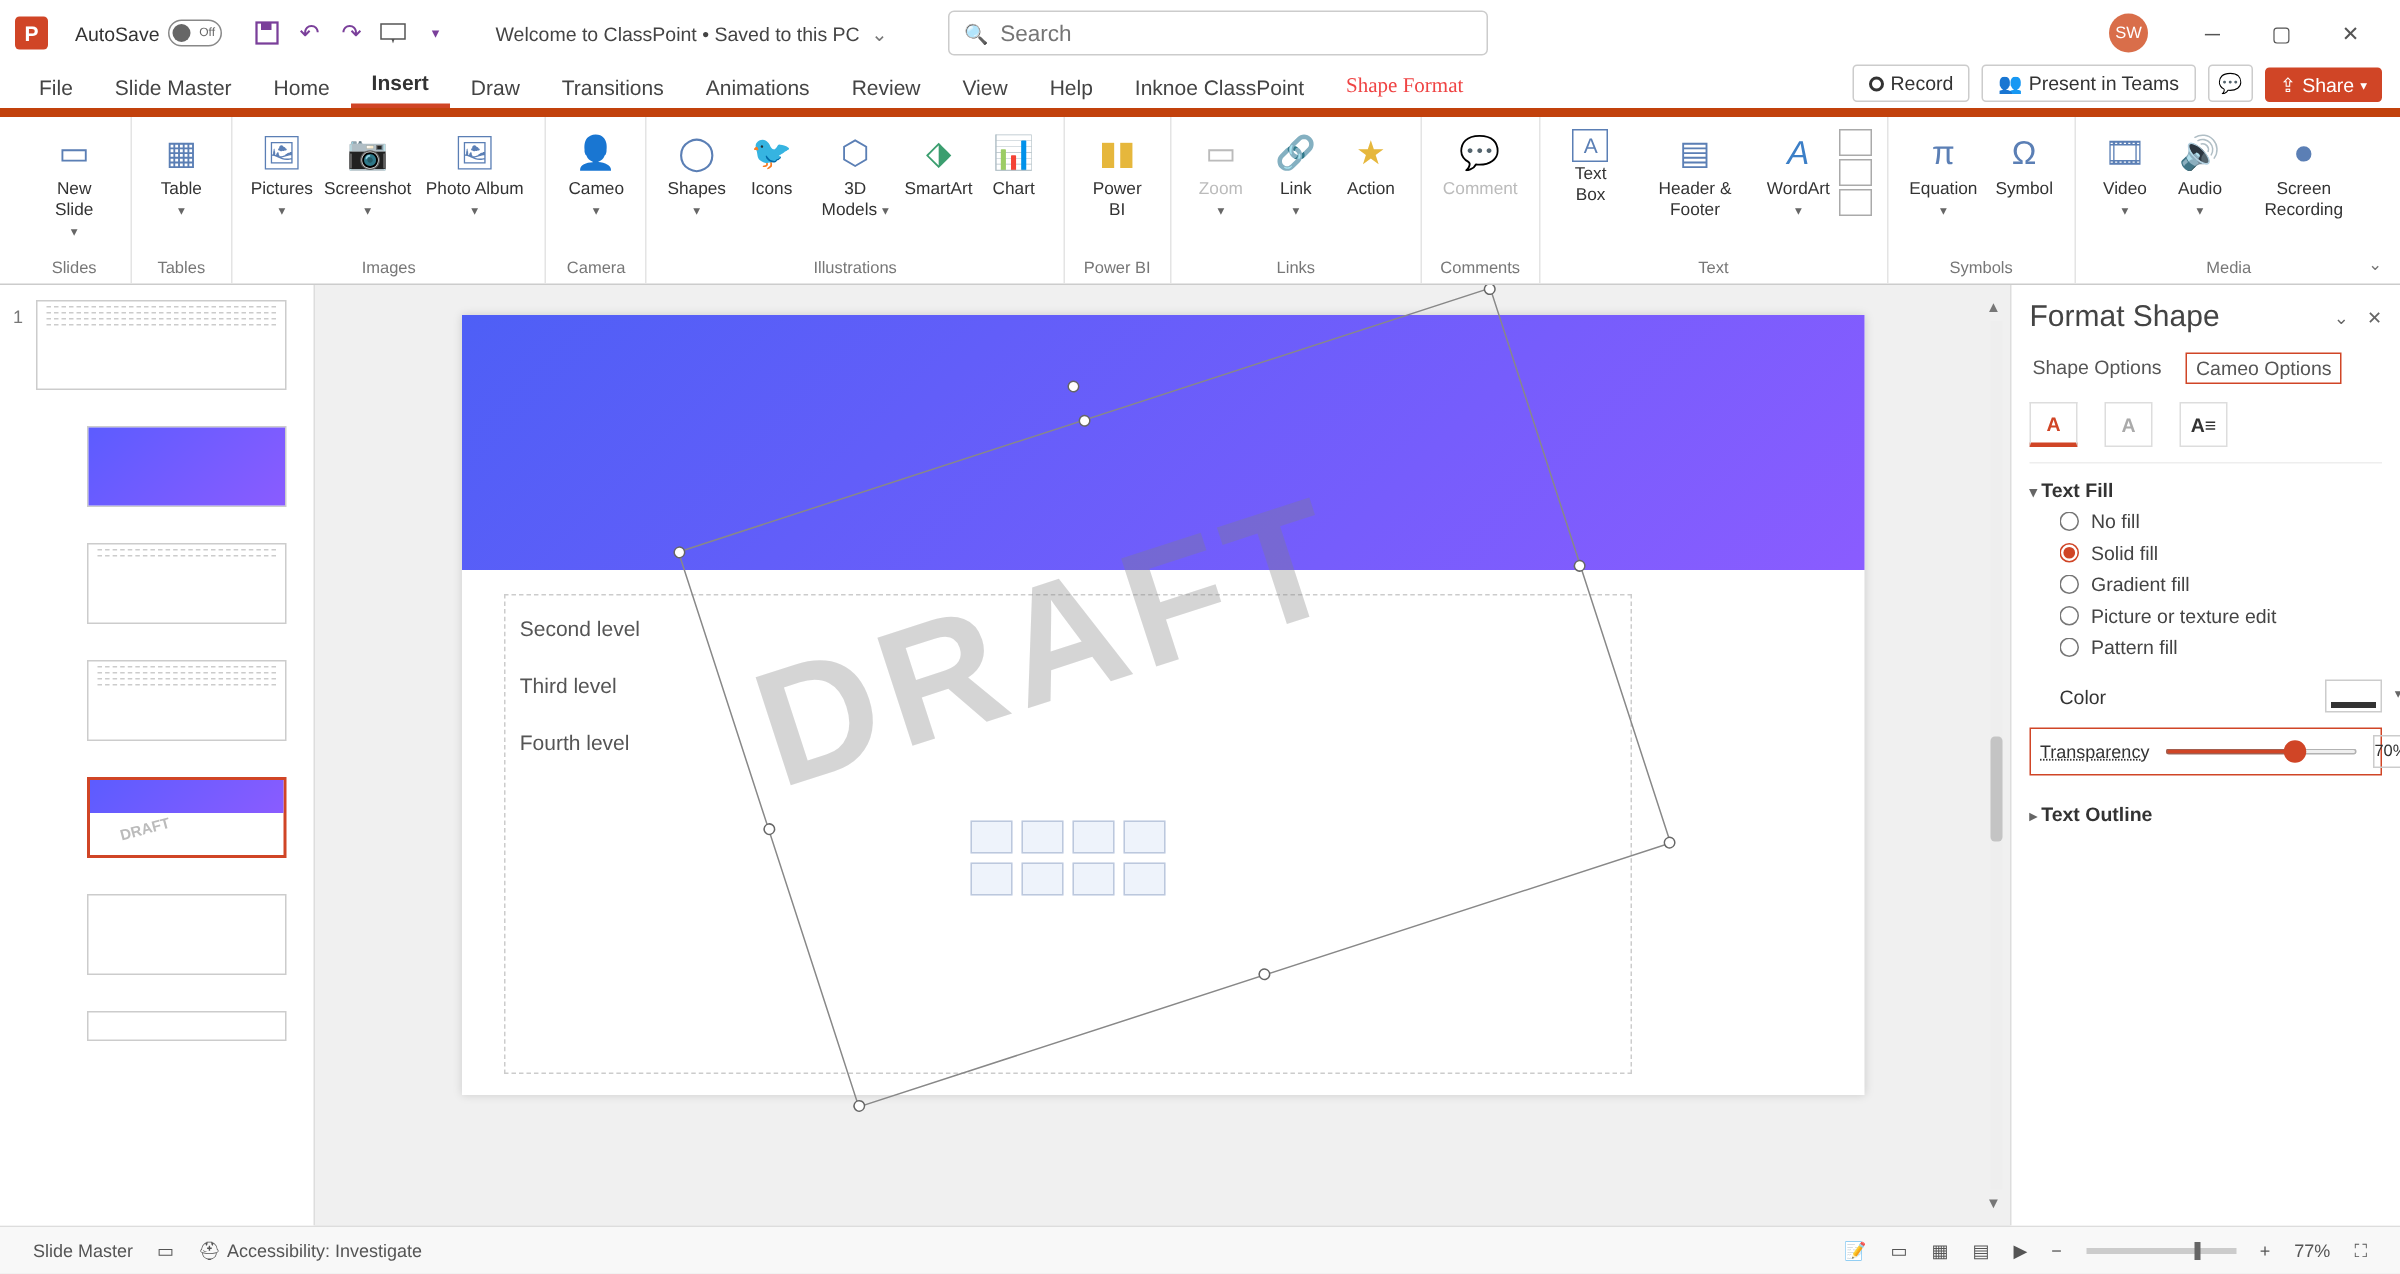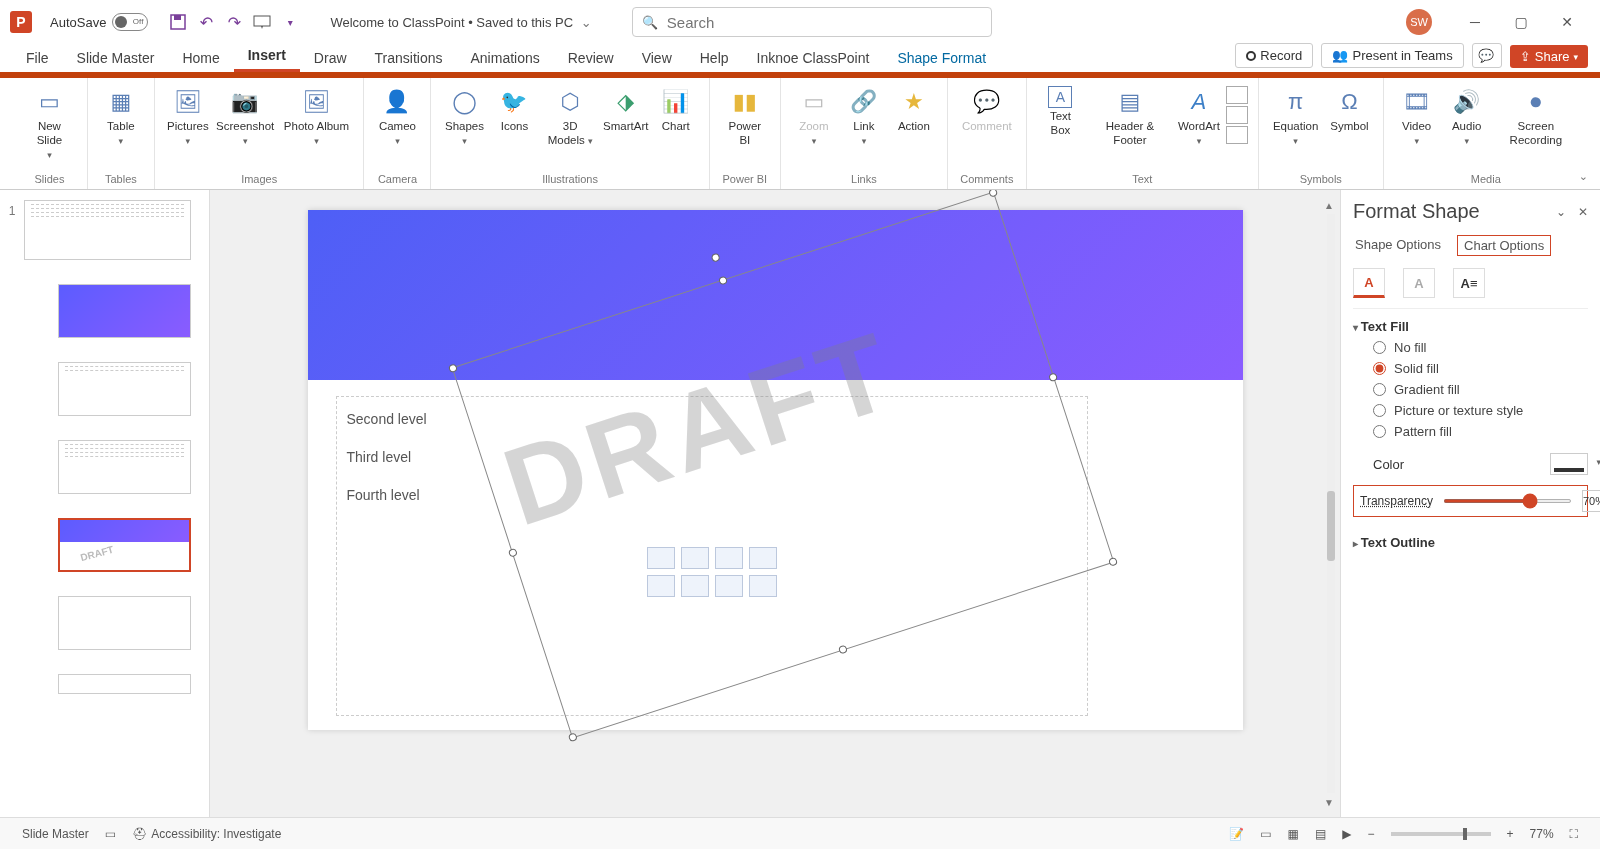--- a/index.html
+++ b/index.html
@@ -16,21 +16,21 @@
 .doc-title .dd { color: #777; margin-left: 4px; }
 .searchbox { flex: 0 0 360px; height: 30px; border: 1px solid #ccc; border-radius: 4px; margin-left: 40px; display: flex; align-items: center; padding: 0 10px; background: #fff; }
 .spacer { flex: 1; }
 .user-badge { width: 26px; height: 26px; background: #D96E4A; border-radius: 50%; color: #fff; font-size: 11px; display: flex; align-items: center; justify-content: center; margin-right: 20px; }
 .winctl { width: 46px; height: 100%; display: flex; align-items: center; justify-content: center; font-size: 14px; color: #555; cursor: pointer; }
 
 
 .menutabs { height: 34px; background: #fff; display: flex; align-items: flex-end; padding: 0 12px; border-bottom: 6px solid #c2410c; }
 .menutab { padding: 6px 14px; font-size: 14px; color: #444; cursor: pointer; }
 .menutab.active { font-weight: 600; color: #333; border-bottom: 3px solid #D04526; }
-.menutab.ctx { color: #0369a1; }
+.menutab.ctx { color: #ef4444; font-family: Liberation Serif, serif; }
 .menutabs .spacer { flex: 1; }
 .right-btn { display: flex; align-items: center; gap: 4px; padding: 4px 10px; border: 1px solid #ccc; border-radius: 3px; margin-left: 8px; font-size: 13px; cursor: pointer; background: #fff; margin-bottom: 4px; }
 .share-btn { background: #D04526; color: #fff; border: none; }
 .rec-dot { width: 10px; height: 10px; border: 2px solid #333; border-radius: 50%; }
 
 
 .ribbon { height: 112px; background: #fff; display: flex; border-bottom: 1px solid #ccc; padding: 0 12px; position: relative; }
 .rgroup { display: flex; flex-direction: column; height: 100%; border-right: 1px solid #e4e4e4; padding: 4px 8px 0 8px; }
 .rbuttons { display: flex; flex: 1; align-items: flex-start; }
 .rgrouplabel { text-align: center; font-size: 11px; color: #777; padding: 2px 0 4px; }
@@ -417,21 +417,21 @@
 
   <div class="fpane">
     <div class="fpane-title">
       <span>Format Shape</span>
       <div class="spacer"></div>
       <span class="ctl">⌄</span>
       <span class="ctl">✕</span>
     </div>
     <div class="fpane-tabs">
       <div class="fpane-tab">Shape Options</div>
-      <div class="fpane-tab hl active">Chart Options</div>
+      <div class="fpane-tab hl active">Cameo Options</div>
     </div>
     <div class="fpane-icons">
       <div class="ficon sel">A</div>
       <div class="ficon" style="color:#aaa;">A</div>
       <div class="ficon">A≡</div>
     </div>
     <hr style="border:none;border-top:1px solid #eee;">
     <div class="section-head">Text Fill</div>
     <div class="radios">
       <label>
@@ -441,21 +441,21 @@
       <label>
           <input type="radio" name="tf" checked="" style="">
           <span>Solid fill</span>
         </label>
       <label>
           <input type="radio" name="tf" style="">
           <span>Gradient fill</span>
         </label>
       <label>
           <input type="radio" name="tf" style="">
-          <span>Picture or texture style</span>
+          <span>Picture or texture edit</span>
         </label>
       <label>
           <input type="radio" name="tf" style="">
           <span>Pattern fill</span>
         </label>
     </div>
     <div class="color-row">
       <span>Color</span>
       <div class="color-btn">
           <span style="position:absolute;right:-14px;top:3px;font-size:9px;color:#666;">▾</span>

